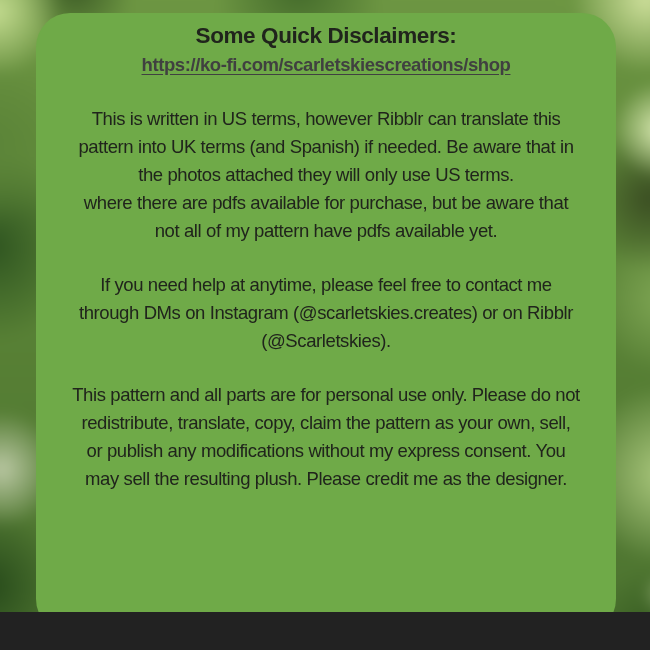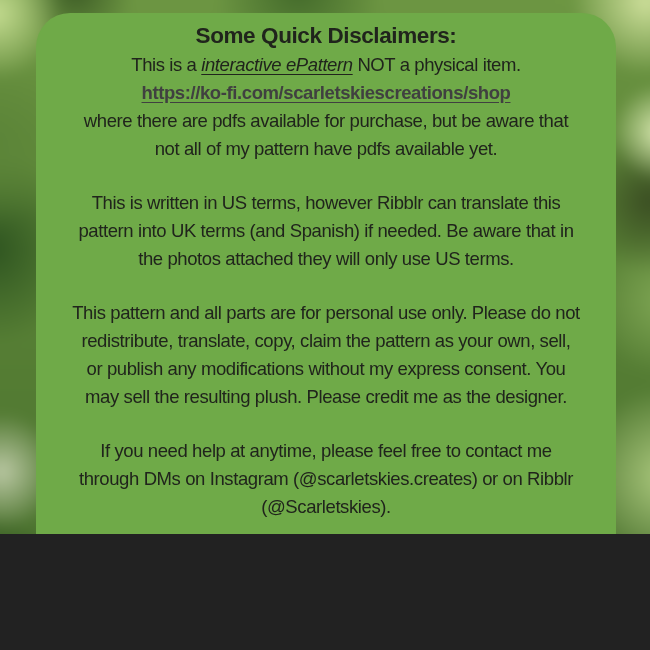--- a/index.html
+++ b/index.html
@@ -3,21 +3,21 @@
 <meta charset="utf-8">
 <style>
   html, body {
     margin: 0;
     padding: 0;
     background: #222;
   }
   .scene {
     position: relative;
     width: 650px;
-    height: 534px;
+    height: 612px;
     overflow: hidden;
     font-family: "Liberation Sans", "DejaVu Sans", sans-serif;
   }
   
   .bg {
     position: absolute;
     inset: 0;
     background:
       radial-gradient(circle at 14px 28px,  #c6dd92 0, rgba(198,221,146,0) 62px),
       radial-gradient(circle at 90px 6px,   #3d5c26 0, rgba(61,92,38,0) 55px),
@@ -85,34 +85,33 @@
 </style>
 </head>
 <body>
 
 <div class="scene">
   <div class="bg"></div>
 
   <div class="panel">
     <h1 class="title">Some Quick Disclaimers:</h1>
 
-    <p class="line"><span>This is a </span><span class="em">interactive ePattern</span><span> NOT a physical item.</span></p>
 
 
     <p class="link">https://ko-fi.com/scarletskiescreations/shop</p>
-
-    <p class="para">where there are pdfs available for purchase, but be aware that
-not all of my pattern have pdfs available yet.</p>
 
     <p class="para gap">This is written in US terms, however Ribblr can translate this
 pattern into UK terms (and Spanish) if needed. Be aware that in
 the photos attached they will only use US terms.</p>
 
+    <p class="para">where there are pdfs available for purchase, but be aware that
+not all of my pattern have pdfs available yet.</p>
+
+    <p class="para gap">If you need help at anytime, please feel free to contact me
+through DMs on Instagram (@scarletskies.creates) or on Ribblr
+(@Scarletskies).</p>
+
     <p class="para gap">This pattern and all parts are for personal use only. Please do not
 redistribute, translate, copy, claim the pattern as your own, sell,
 or publish any modifications without my express consent. You
 may sell the resulting plush. Please credit me as the designer.</p>
-
-    <p class="para gap">If you need help at anytime, please feel free to contact me
-through DMs on Instagram (@scarletskies.creates) or on Ribblr
-(@Scarletskies).</p>
   </div>
 </div>
 
 </body></html>

